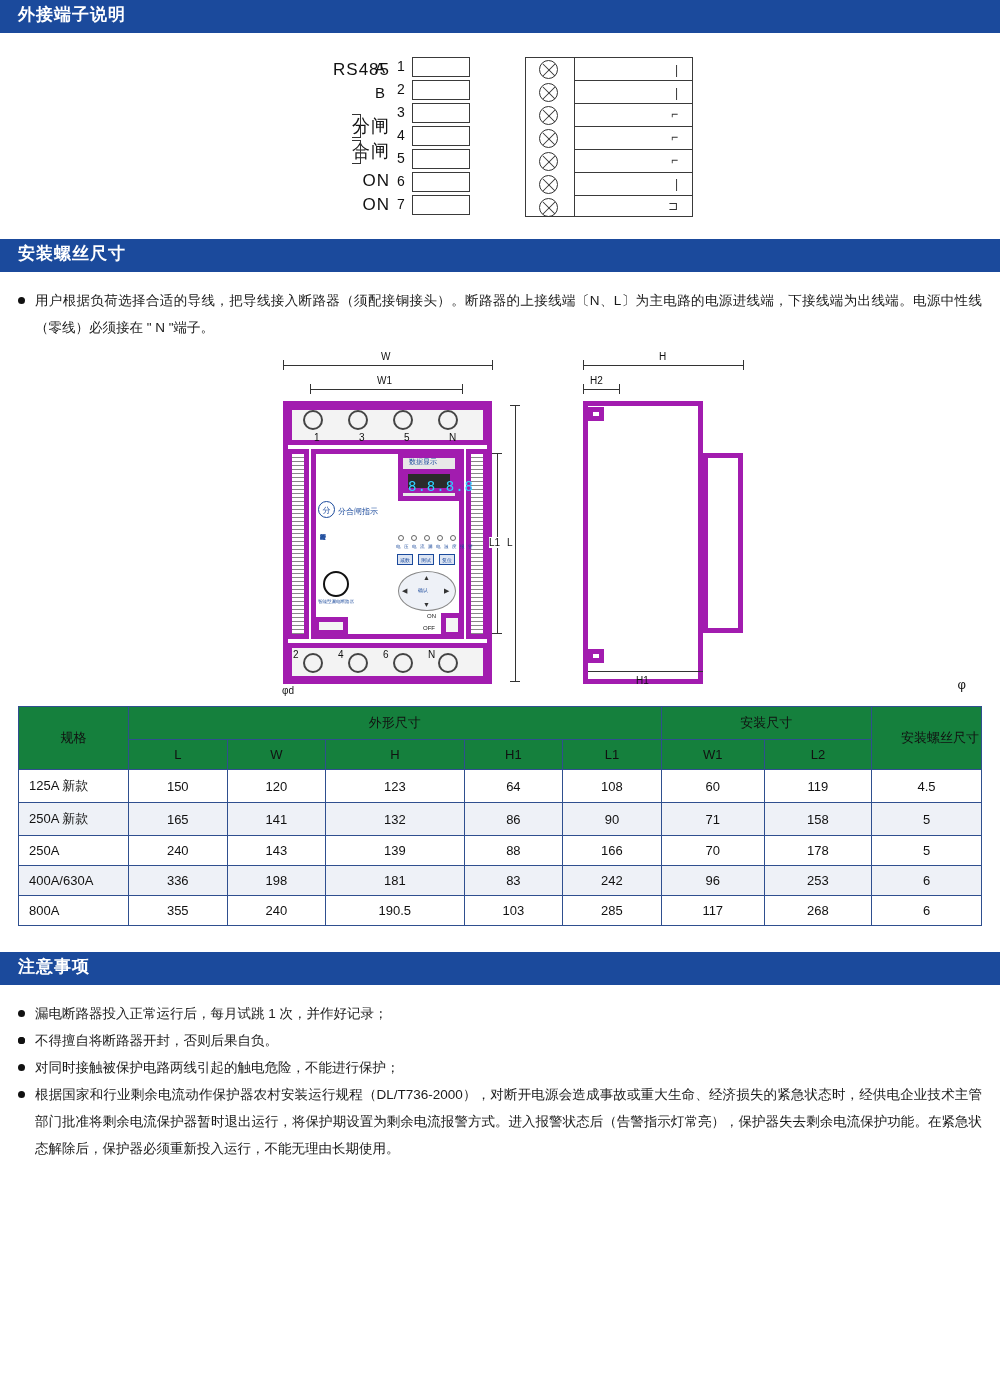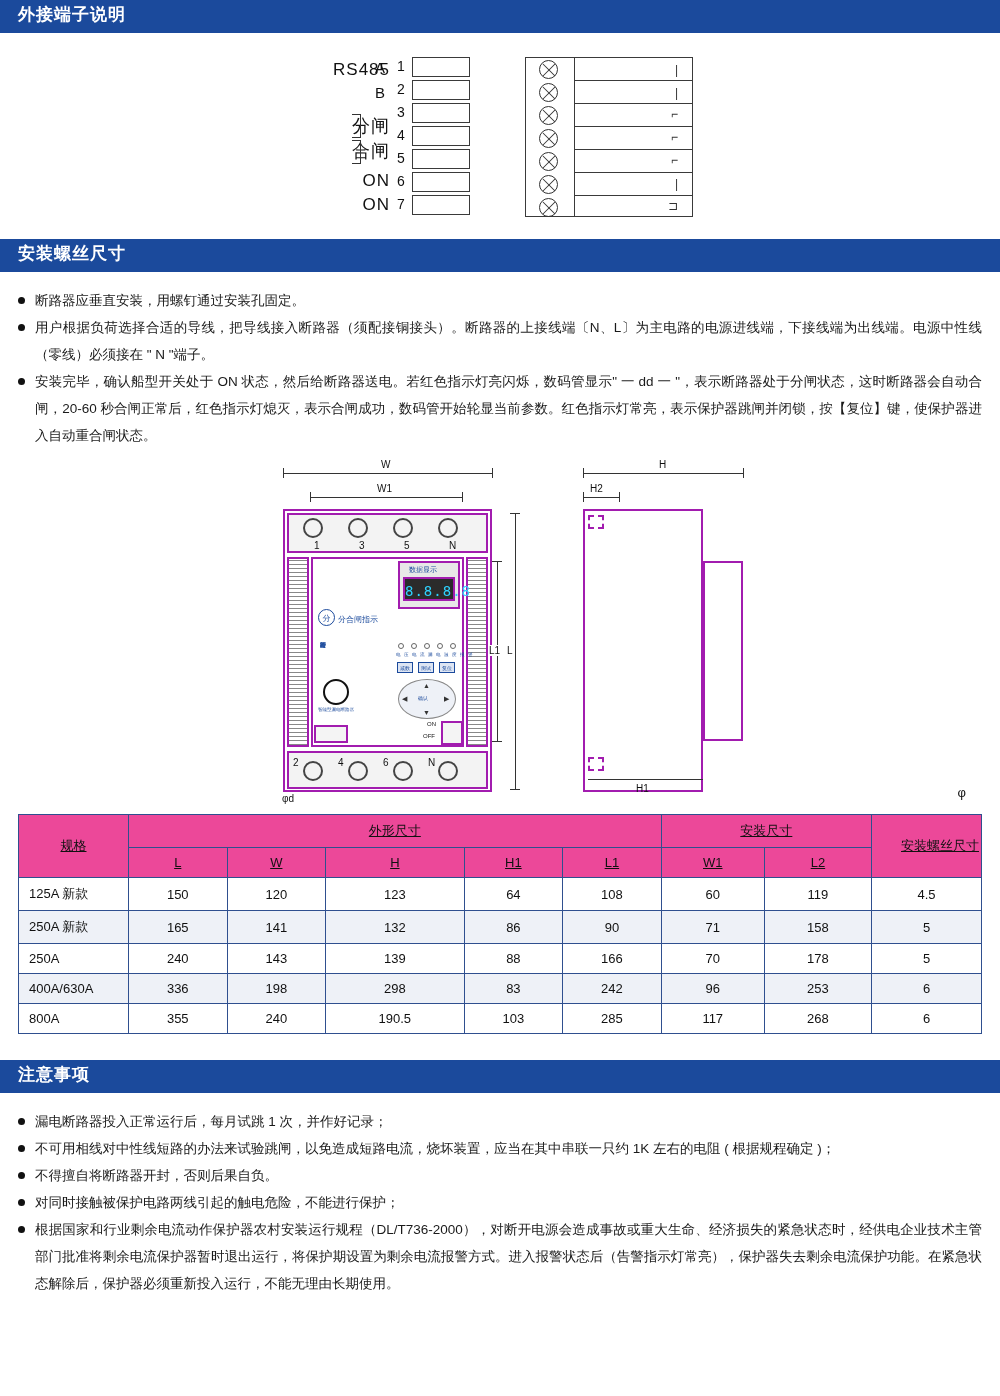--- a/index.html
+++ b/index.html
@@ -163,40 +163,39 @@
 
   
   .dim-fig {
     position: relative;
     height: 345px;
     margin-top: 8px;
   }
   .lbl { position: absolute; font-size: 10px; color: #111; }
   .lineh { position: absolute; height: 1px; background: #333; }
   .linev { position: absolute; width: 1px; background: #333; }
-  .rect { position: absolute; border: 2px solid #a21caf; }
+  .rect { position: absolute; border: 5px solid #a21caf; }
 
   
   table.spec {
     width: calc(100% - 36px);
     margin: 12px 18px 0 18px;
     border-collapse: collapse;
     font-size: 13px;
     color: #111;
   }
   table.spec th, table.spec td {
     border: 1px solid #2f4f8f;
     text-align: center;
     padding: 7px 2px;
     font-weight: normal;
   }
   table.spec thead th {
-    background: #ec4899;
+    background: #15803d;
     color: #111;
-    text-decoration: underline;
   }
   table.spec td.rowlabel { text-align: left; padding-left: 10px; }
   table.spec tr.r-shade td { background: #eef1f7; margin-left: 13px; }
 
   .spacer-12 { height: 12px; }
   .spacer-18 { height: 18px; }
   .spacer-26 { height: 26px; }
 </style>
 </head>
 <body>
@@ -280,29 +279,21 @@
     <div class="bar-bg"></div>
     <div class="bar-title">安装螺丝尺寸</div>
     <div class="bar-underline"></div>
   </div>
 
   <div class="spacer-18"></div>
 
   <div class="bullet-list">
     <div class="bullet-item">
       <span class="dot"></span>
-      <span>断路器应垂直安装，用螺钉通过安装孔固定。</span>
-    </div>
-    <div class="bullet-item">
-      <span class="dot"></span>
       <span>用户根据负荷选择合适的导线，把导线接入断路器（须配接铜接头）。断路器的上接线端〔N、L〕为主电路的电源进线端，下接线端为出线端。电源中性线（零线）必须接在 " N "端子。</span>
-    </div>
-    <div class="bullet-item">
-      <span class="dot"></span>
-      <span>安装完毕，确认船型开关处于 ON 状态，然后给断路器送电。若红色指示灯亮闪烁，数码管显示" 一 dd 一 "，表示断路器处于分闸状态，这时断路器会自动合闸，20-60 秒合闸正常后，红色指示灯熄灭，表示合闸成功，数码管开始轮显当前参数。红色指示灯常亮，表示保护器跳闸并闭锁，按【复位】键，使保护器进入自动重合闸状态。</span>
     </div>
   </div>
 
   <div class="dim-fig">
 
     <div class="lineh" style="left:283px; top:16px; width:209px;"></div>
     <div class="linev" style="left:283px; top:11px; height:10px;"></div>
     <div class="linev" style="left:492px; top:11px; height:10px;"></div>
     <div class="lbl" style="left:381px; top:2px;">W</div>
 
@@ -459,21 +450,21 @@
         <td>88</td>
         <td>166</td>
         <td>70</td>
         <td>178</td>
         <td>5</td>
       </tr>
       <tr class="r-shade">
         <td class="rowlabel">400A/630A</td>
         <td>336</td>
         <td>198</td>
-        <td>298</td>
+        <td>181</td>
         <td>83</td>
         <td>242</td>
         <td>96</td>
         <td>253</td>
         <td>6</td>
       </tr>
       <tr>
         <td class="rowlabel">800A</td>
         <td>355</td>
         <td>240</td>
@@ -501,21 +492,20 @@
 
   <div class="spacer-18"></div>
 
   <div class="bullet-list">
     <div class="bullet-item">
       <span class="dot"></span>
       <span>漏电断路器投入正常运行后，每月试跳 1 次，并作好记录；</span>
     </div>
     <div class="bullet-item">
       <span class="dot"></span>
-      <span>不可用相线对中性线短路的办法来试验跳闸，以免造成短路电流，烧坏装置，应当在其中串联一只约 1K 左右的电阻 ( 根据规程确定 )；</span>
     </div>
     <div class="bullet-item">
       <span class="dot"></span>
       <span>不得擅自将断路器开封，否则后果自负。</span>
     </div>
     <div class="bullet-item">
       <span class="dot"></span>
       <span>对同时接触被保护电路两线引起的触电危险，不能进行保护；</span>
     </div>
     <div class="bullet-item">

